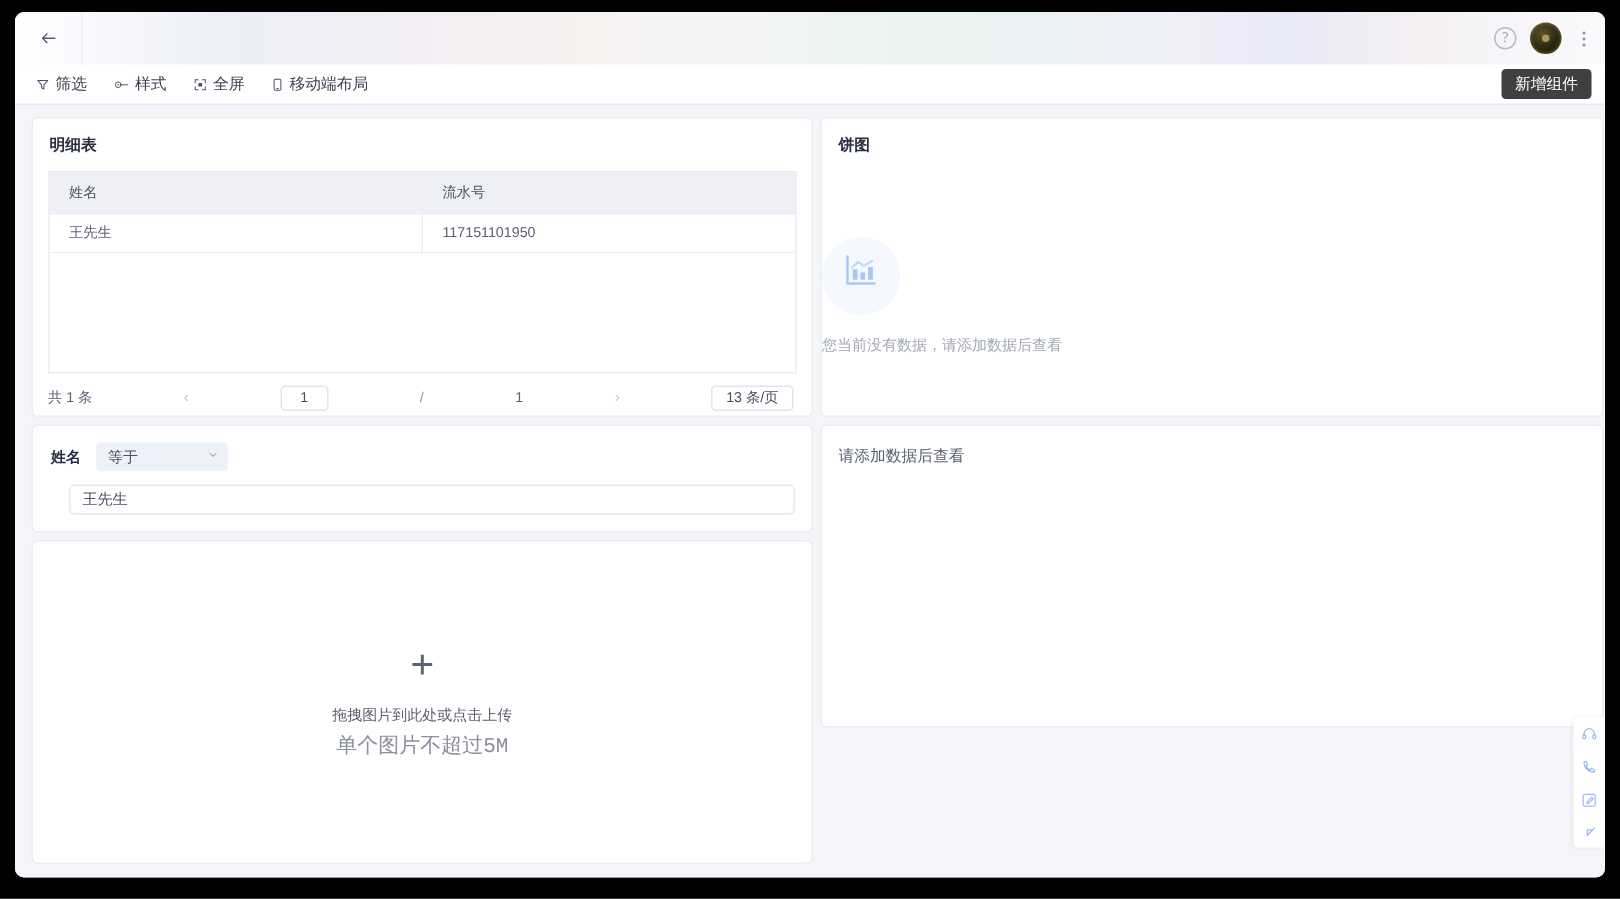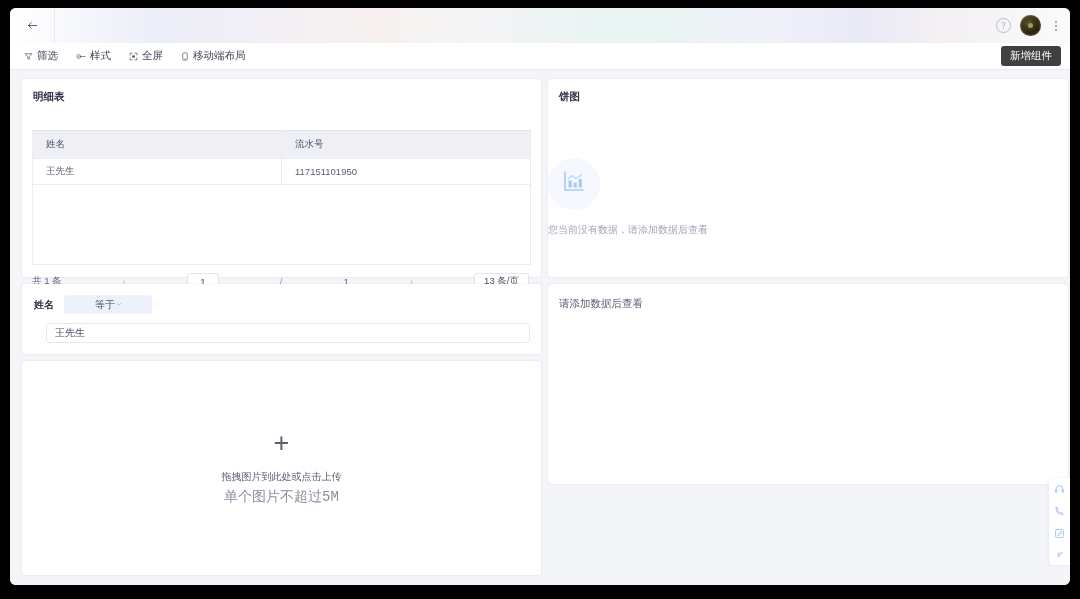--- a/index.html
+++ b/index.html
@@ -138,21 +138,21 @@
 
   .panel {
     background: #fff;
     border-radius: 3px;
     box-shadow: 0 0 0 1px rgba(16,24,64,0.035);
   }
   .panel-title {
     font-size: 10.5px;
     font-weight: bold;
     color: #2a2f45;
-    padding: 11px 0 26px 11px;
+    padding: 11px 0 10px 11px;
   }
 
   
   .panel-table { height: 198px; padding: 0 10px 0 10px; display:flex; flex-direction:column; }
   .panel-table .panel-title { padding-left: 1px; }
   table.grid { width: 100%; border-collapse: collapse; table-layout: fixed; }
   table.grid th, table.grid td {
     text-align: left;
     font-weight: normal;
     font-size: 9.5px;
@@ -204,21 +204,21 @@
   .filter-row { display: flex; align-items: center; gap: 10px; padding: 11px 0 0 2px; }
   .filter-label { font-size: 10px; font-weight: bold; color: #2a2f45; }
   .select {
     width: 88px; height: 19px;
     background: #edf1f9;
     border-radius: 3px;
     display: flex; align-items: center;
     padding: 0 6px 0 8px;
     font-size: 10px; color: #4a4f63;
     cursor: pointer;
-    justify-content: center;
+    justify-content: space-between;
   }
   .select .chev { color: #a6adbd; }
   .text-input {
     margin: 9px 0 0 14px;
     width: 484px; height: 20px;
     border: 1px solid #e6e8ee;
     border-radius: 3px;
     font-size: 10px;
     color: #4a4f63;
     padding: 0 8px;

